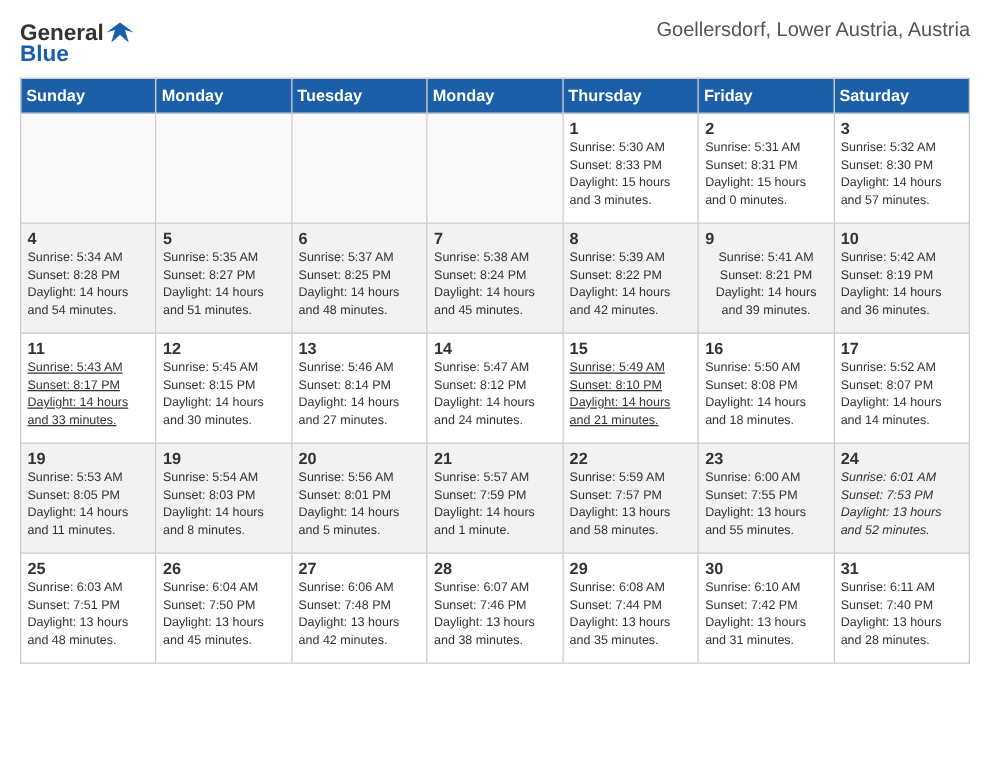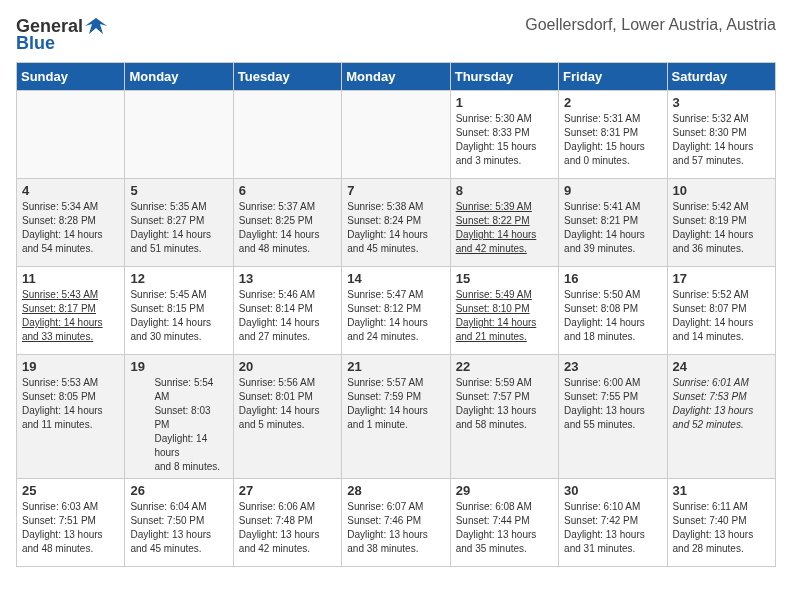--- a/index.html
+++ b/index.html
@@ -161,28 +161,28 @@
         </td>
         <td>
           <span class="day-num">7</span>
           <div class="day-info" style="white-space: pre-line;">Sunrise: 5:38 AM
 Sunset: 8:24 PM
 Daylight: 14 hours
 and 45 minutes.</div>
         </td>
         <td>
           <span class="day-num">8</span>
-          <div class="day-info" style="white-space: pre-line; text-decoration: underline;">Sunrise: 5:39 AM
+          <div class="day-info" style="white-space: pre-line;">Sunrise: 5:39 AM
 Sunset: 8:22 PM
 Daylight: 14 hours
 and 42 minutes.</div>
         </td>
         <td>
           <span class="day-num">9</span>
-          <div class="day-info" style="white-space: pre-line;">Sunrise: 5:41 AM
+          <div class="day-info" style="white-space: pre-line; text-align: center;">Sunrise: 5:41 AM
 Sunset: 8:21 PM
 Daylight: 14 hours
 and 39 minutes.</div>
         </td>
         <td>
           <span class="day-num">10</span>
           <div class="day-info" style="white-space: pre-line;">Sunrise: 5:42 AM
 Sunset: 8:19 PM
 Daylight: 14 hours
 and 36 minutes.</div>
@@ -242,21 +242,21 @@
       <tr class="row-shaded">
         <td>
           <span class="day-num">19</span>
           <div class="day-info" style="white-space: pre-line;">Sunrise: 5:53 AM
 Sunset: 8:05 PM
 Daylight: 14 hours
 and 11 minutes.</div>
         </td>
         <td>
           <span class="day-num">19</span>
-          <div class="day-info" style="white-space: pre-line; margin-left: 24px;">Sunrise: 5:54 AM
+          <div class="day-info" style="white-space: pre-line;">Sunrise: 5:54 AM
 Sunset: 8:03 PM
 Daylight: 14 hours
 and 8 minutes.</div>
         </td>
         <td>
           <span class="day-num">20</span>
           <div class="day-info" style="white-space: pre-line;">Sunrise: 5:56 AM
 Sunset: 8:01 PM
 Daylight: 14 hours
 and 5 minutes.</div>

